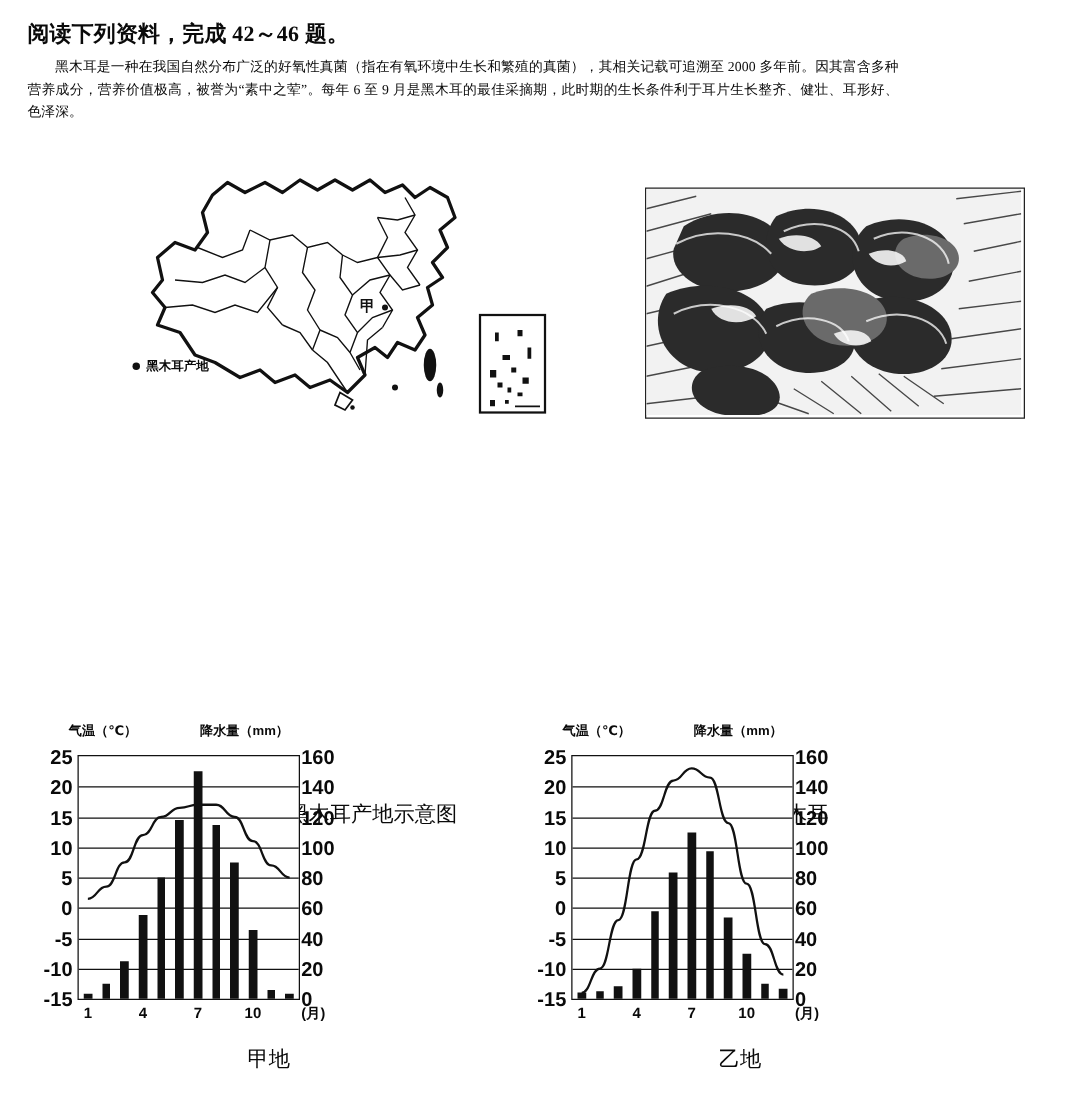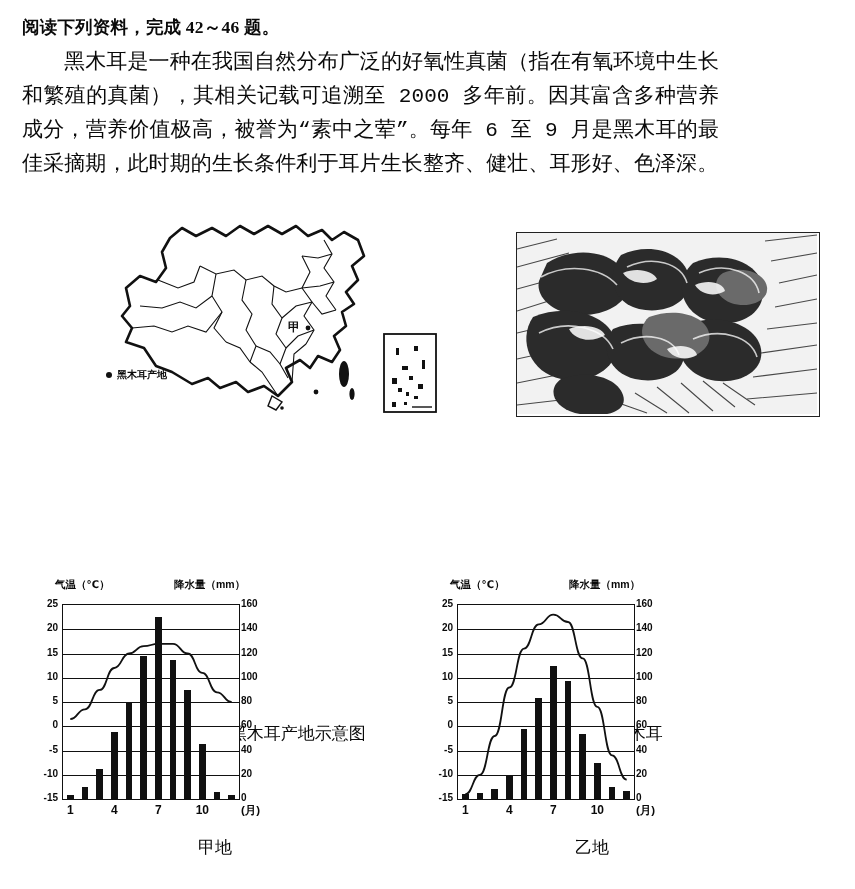--- a/index.html
+++ b/index.html
@@ -17,27 +17,26 @@
   
   .prose{padding:14px 18px 0 22px;}
   .lead{
     font-weight:bold;
     font-size:17.5px;
     letter-spacing:.2px;
     margin:0 0 6px 0;
     line-height:1.5;
   }
   .para{
-    font-size:21px;
+    font-size:11px;
     line-height:1.62;
     margin:0 0 2px 0;
     text-indent:2em;
     text-align:justify;
     letter-spacing:.1px;
-    font-family:Liberation Mono, monospace;
   }
 
   
   .figrow{
     position:relative;
     height:272px;
     margin-top:12px;
   }
   .mapbox{
     position:absolute; left:96px; top:2px;
@@ -73,39 +72,39 @@
   .chartblock{position:absolute; top:0;}
   .cb-left{left:30px;}
   .cb-right{left:425px;}
 
   .axis-titles{
     position:relative; height:18px; width:330px;
     font-family:"Liberation Sans","DejaVu Sans",sans-serif;
     font-size:10.5px; font-weight:bold;
   }
   .at-temp{position:absolute; left:25px; top:0;}
-  .at-prec{position:absolute; left:144px; top:0;text-align:right;}
+  .at-prec{position:absolute; left:130px; top:0;text-align:right;}
 
   .plotwrap{position:relative; width:340px; height:228px;}
   .plot{
     position:absolute;
     left:32px; top:8px;
     width:178px; height:196px;
     border:1.6px solid #111;
     background:#fff;
     box-sizing:border-box;
   }
   .gridline{
     position:absolute; left:0; right:0; height:0;
     border-top:1.4px solid #111;
   }
   .ytick{
     position:absolute;
     font-family:"Liberation Sans","DejaVu Sans",sans-serif;
-    font-size:10px; font-weight:bold;
+    font-size:16px; font-weight:bold;
     line-height:1;
     white-space:nowrap;
   }
   .ytick.left{right:100%; margin-right:5px; text-align:right;}
   .ytick.right{left:100%; margin-left:2px; text-align:left;}
   .xtick{
     position:absolute;
     top:100%; margin-top:4px;
     font-family:"Liberation Sans","DejaVu Sans",sans-serif;
     font-size:12px; font-weight:bold;

